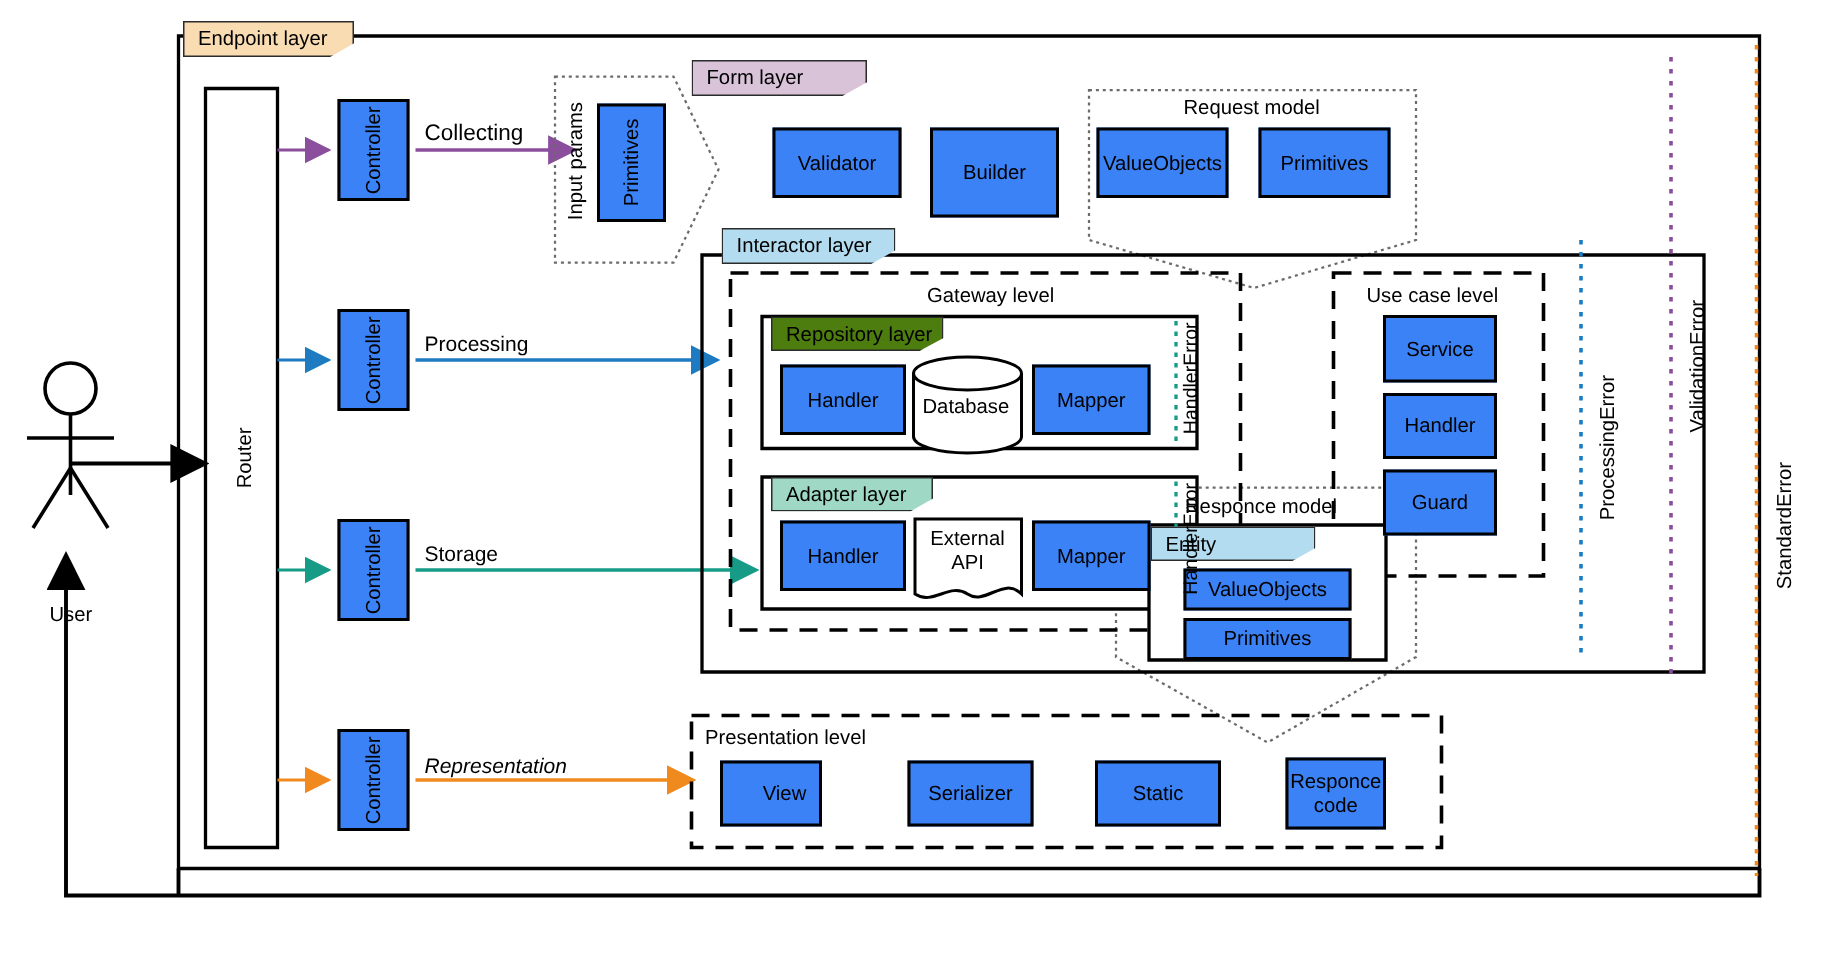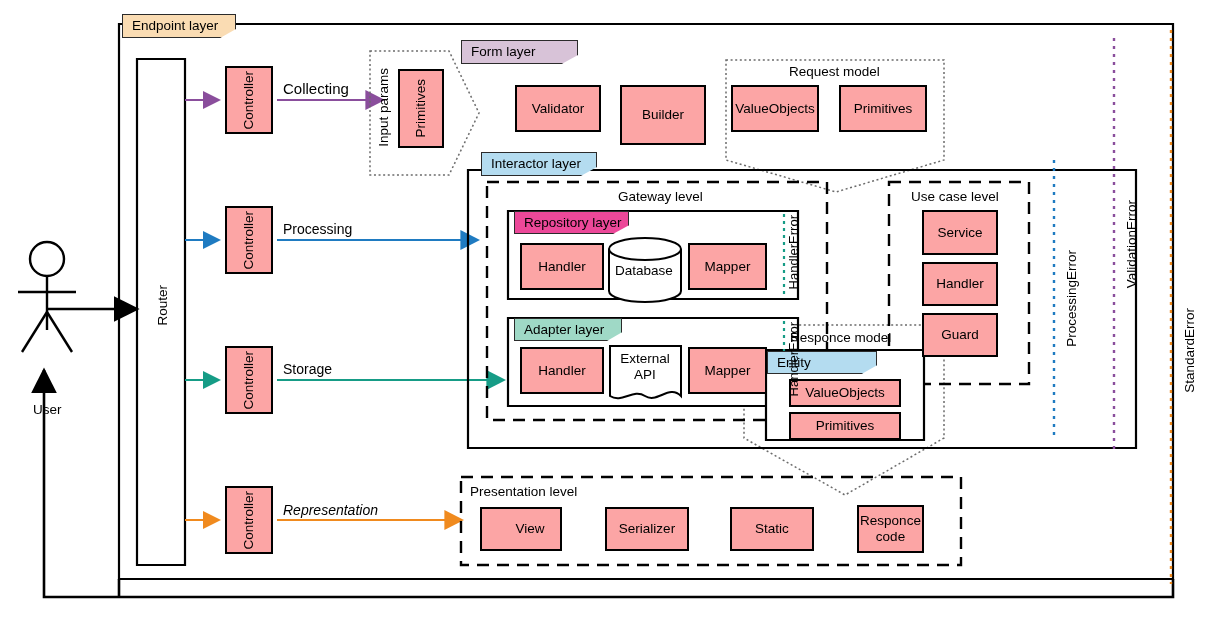--- a/index.html
+++ b/index.html
@@ -1,20 +1,20 @@
 <!DOCTYPE html>
 <html><head>
 <meta charset="utf-8">
 <style>
   html,body{margin:0;padding:0;background:#ffffff;}
   body{width:1226px;height:638px;font-family:"Liberation Sans","DejaVu Sans",sans-serif;color:#000;}
   #stage{position:relative;width:1226px;height:638px;overflow:hidden;}
 
   
-  .box{position:absolute;box-sizing:border-box;border:2px solid #000;background:#fca5a5;
+  .box{position:absolute;box-sizing:border-box;border:2px solid #000;background:#3b82f6;
        display:flex;align-items:center;justify-content:center;text-align:center;
        font-size:13.5px;line-height:1.15;}
 
   .vtext{writing-mode:vertical-rl;transform:rotate(180deg);white-space:nowrap;}
 
   
   .tab{position:absolute;box-sizing:border-box;border:1.2px solid #2b2b2b;
        font-size:13.5px;line-height:1;display:flex;align-items:center;
        padding:0 9px;white-space:nowrap;
        clip-path:polygon(0 0,100% 0,100% 62%,86% 100%,0 100%);}
@@ -113,21 +113,21 @@
   </div>
 
   <div class="tab" style="left:461px;top:40px;width:117px;height:24px;background:#d8c3d8;">
     <span>Form layer</span>
   </div>
 
   <div class="tab" style="left:481px;top:152px;width:116px;height:24px;background:#b4dcf0;">
     <span>Interactor layer</span>
   </div>
 
-  <div class="tab" style="left:514px;top:211px;width:115px;height:23px;background:#ec4899;">
+  <div class="tab" style="left:514px;top:211px;width:115px;height:23px;background:#4d7c0f;">
     <span>Repository layer</span>
   </div>
 
   <div class="tab" style="left:514px;top:318px;width:108px;height:23px;background:#9fd9c6;">
     <span>Adapter layer</span>
   </div>
 
   <div class="tab" style="left:767px;top:351px;width:110px;height:23px;background:#b4dcf0;">
     <span>Entity</span>
   </div>
@@ -207,21 +207,21 @@
     <span>Guard</span>
   </div>
 
   <div class="box" style="left:789px;top:379px;width:112px;height:28px;">
     <span>ValueObjects</span>
   </div>
   <div class="box" style="left:789px;top:412px;width:112px;height:28px;">
     <span>Primitives</span>
   </div>
 
-  <div class="box" style="left:480px;top:507px;width:82px;height:44px;padding-left:18px;">
+  <div class="box" style="left:480px;top:507px;width:68px;height:44px;padding-left:18px;">
     <span>View</span>
   </div>
   <div class="box" style="left:605px;top:507px;width:84px;height:44px;">
     <span>Serializer</span>
   </div>
   <div class="box" style="left:730px;top:507px;width:84px;height:44px;">
     <span>Static</span>
   </div>
   <div class="box" style="left:857px;top:505px;width:67px;height:48px;">
     <span style="white-space:normal;width:62px;display:inline-block;">Responce code</span>

